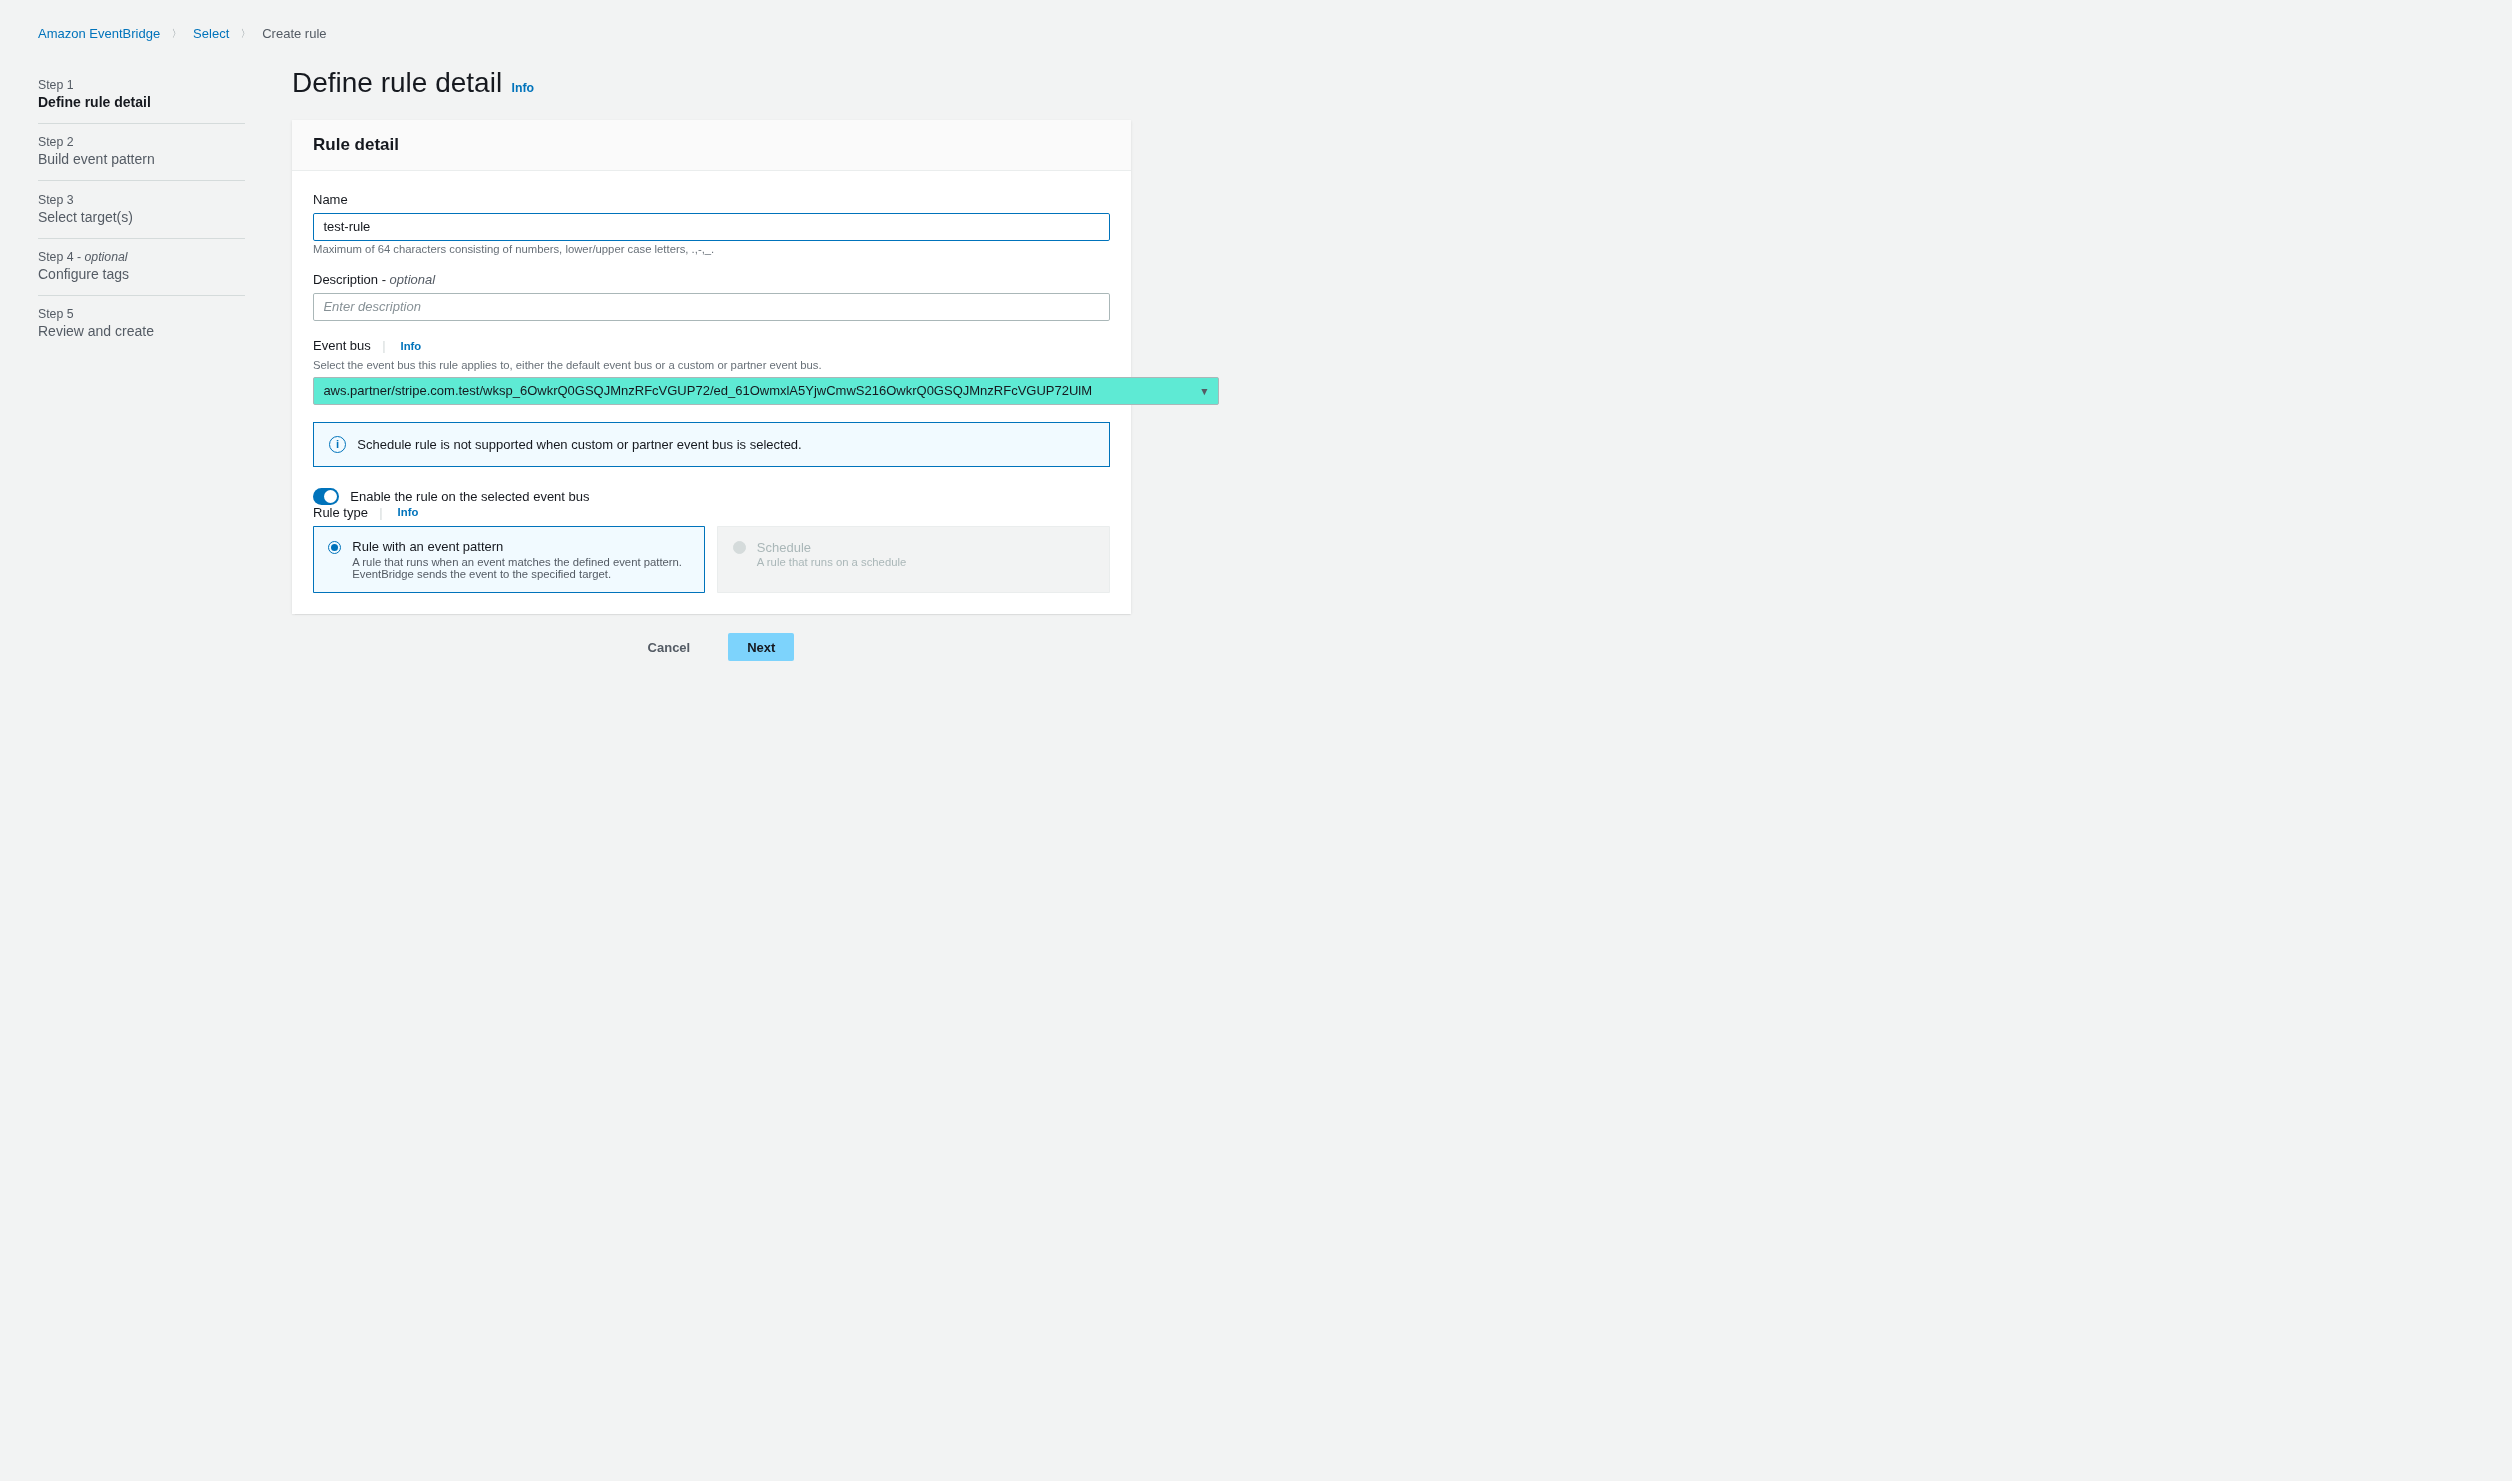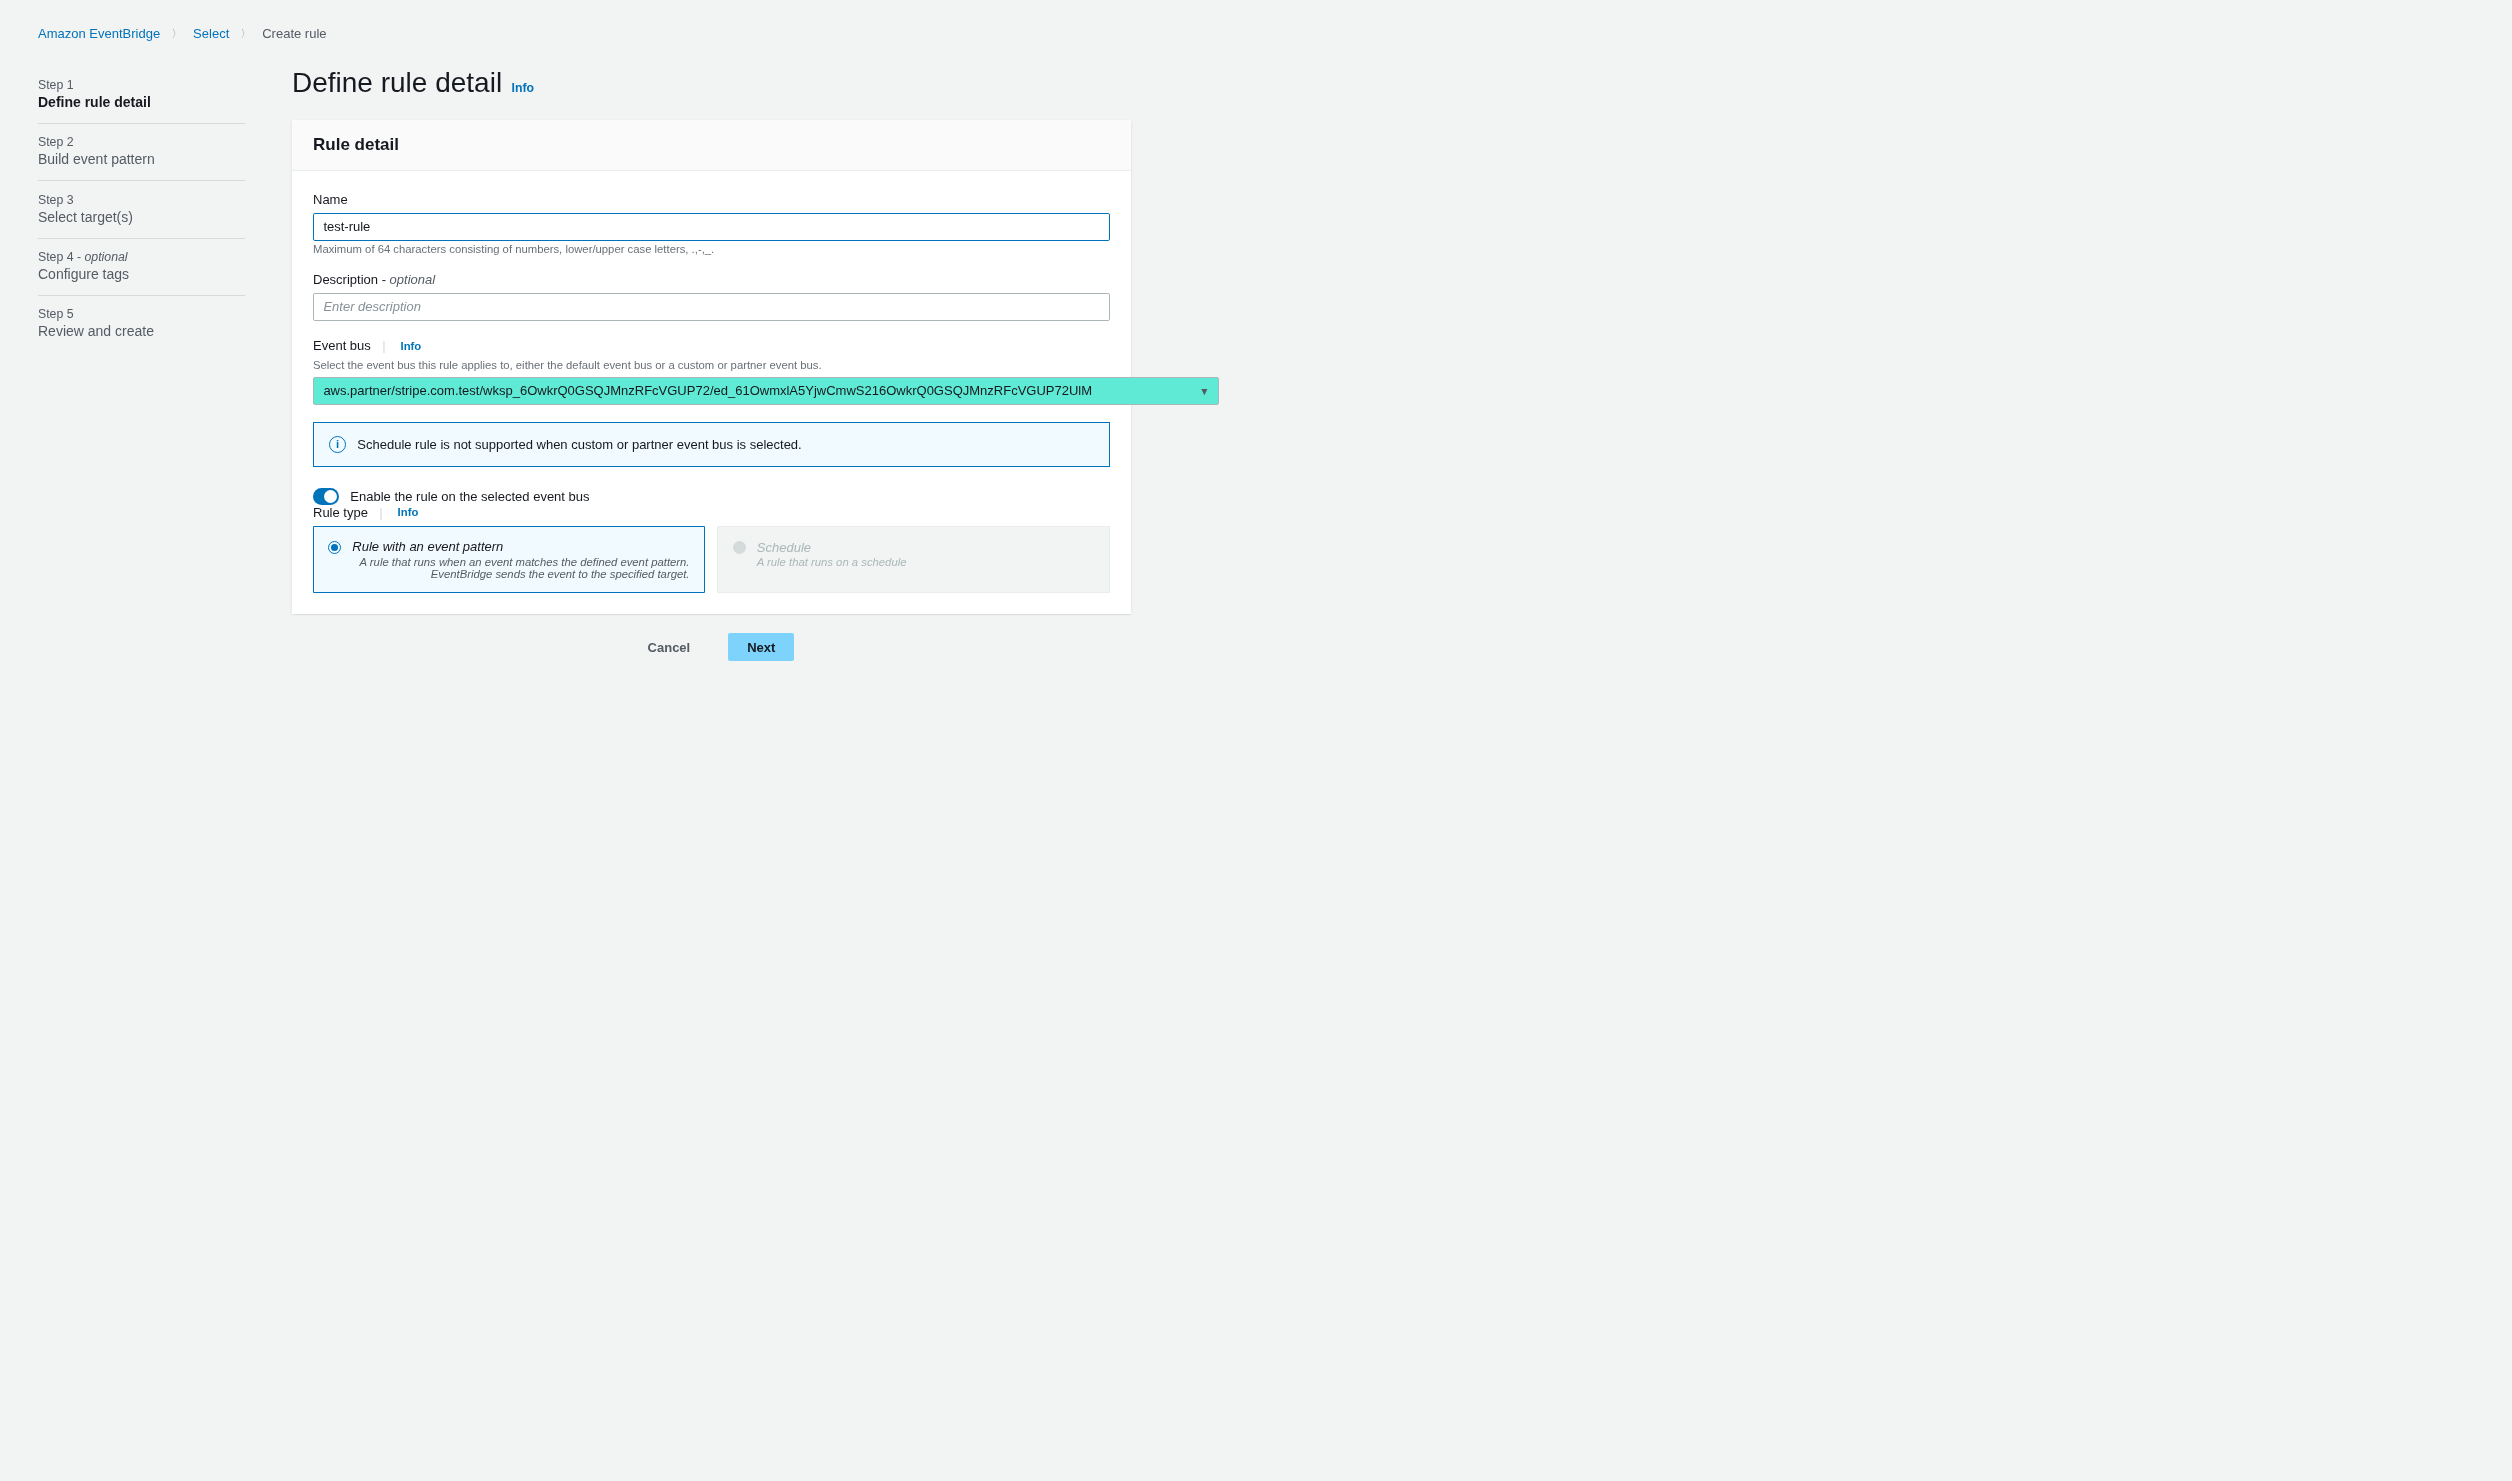--- a/index.html
+++ b/index.html
@@ -147,21 +147,21 @@
     flex: 0 0 26px;
   }
   .toggle .knob {
     width: 13px; height: 13px;
     background: #fff;
     border-radius: 50%;
     position: absolute;
     top: 1.9px; right: 1.9px;
   }
   
-  .tiles { display: flex; gap: 12px; font-style: italic; }
+  .tiles { display: flex; gap: 12px; }
   .tile {
     flex: 1;
     border: 0.9px solid #aab7b8;
     border-radius: 0.9px;
     padding: 13px 15px;
     display: flex;
     gap: 11.3px;
     align-items: flex-start;
     cursor: pointer;
   }
@@ -174,21 +174,21 @@
     margin-top: 1.9px;
     position: relative;
     flex: 0 0 13px;
   }
   .tile.selected .tile-radio::after{
     content:""; position:absolute; inset:1.9px; background:#0073bb; border-radius:50%;
   }
   .tile.disabled .tile-radio { border-color: #d5dbdb; background:#d5dbdb;}
   .tile-title { font-size: 13px; margin-bottom: 1.9px; }
   .tile.selected .tile-title { color:#16191f; }
-  .tile-desc { font-size: 11.3px; color: #545b64; text-align: right; }
+  .tile-desc { font-size: 11.3px; color: #545b64; }
   .tile.disabled .tile-desc,
   .tile.disabled .tile-title { color: #aab7b8; }
   
   .footer {
     display: flex;
     justify-content: center;
     gap: 19px;
     margin-top: 19px;
   }
   .btn {

